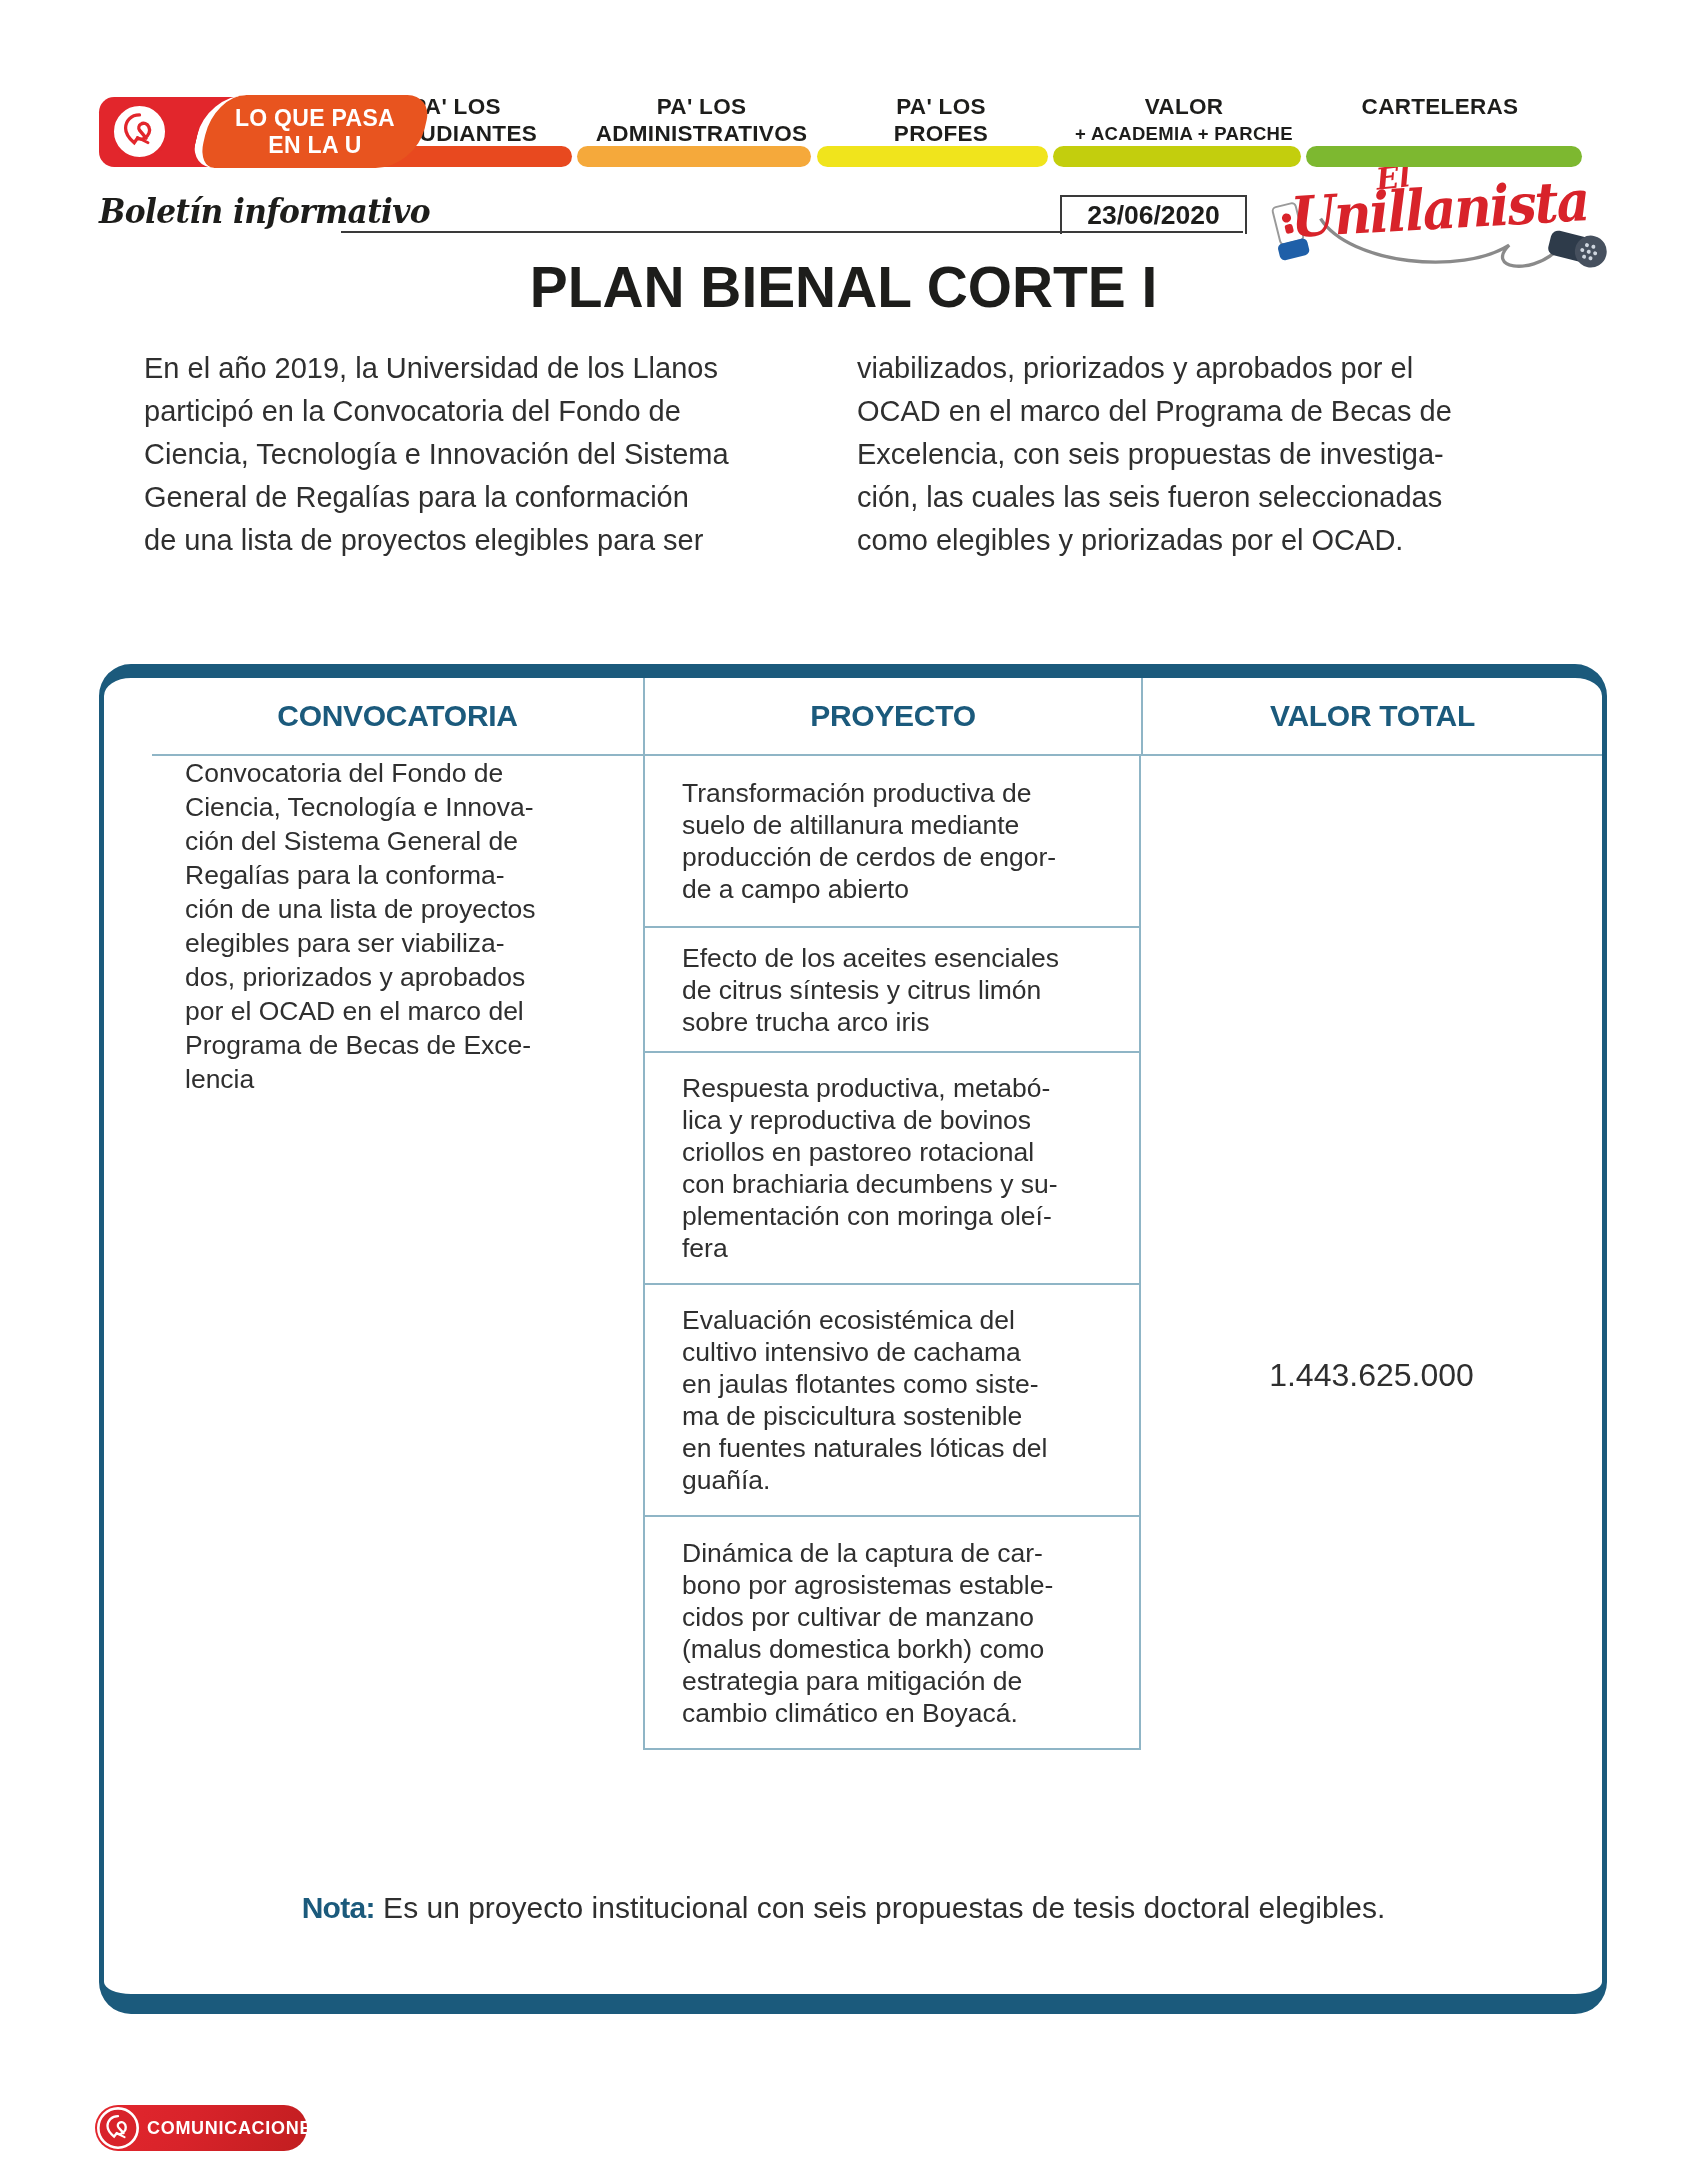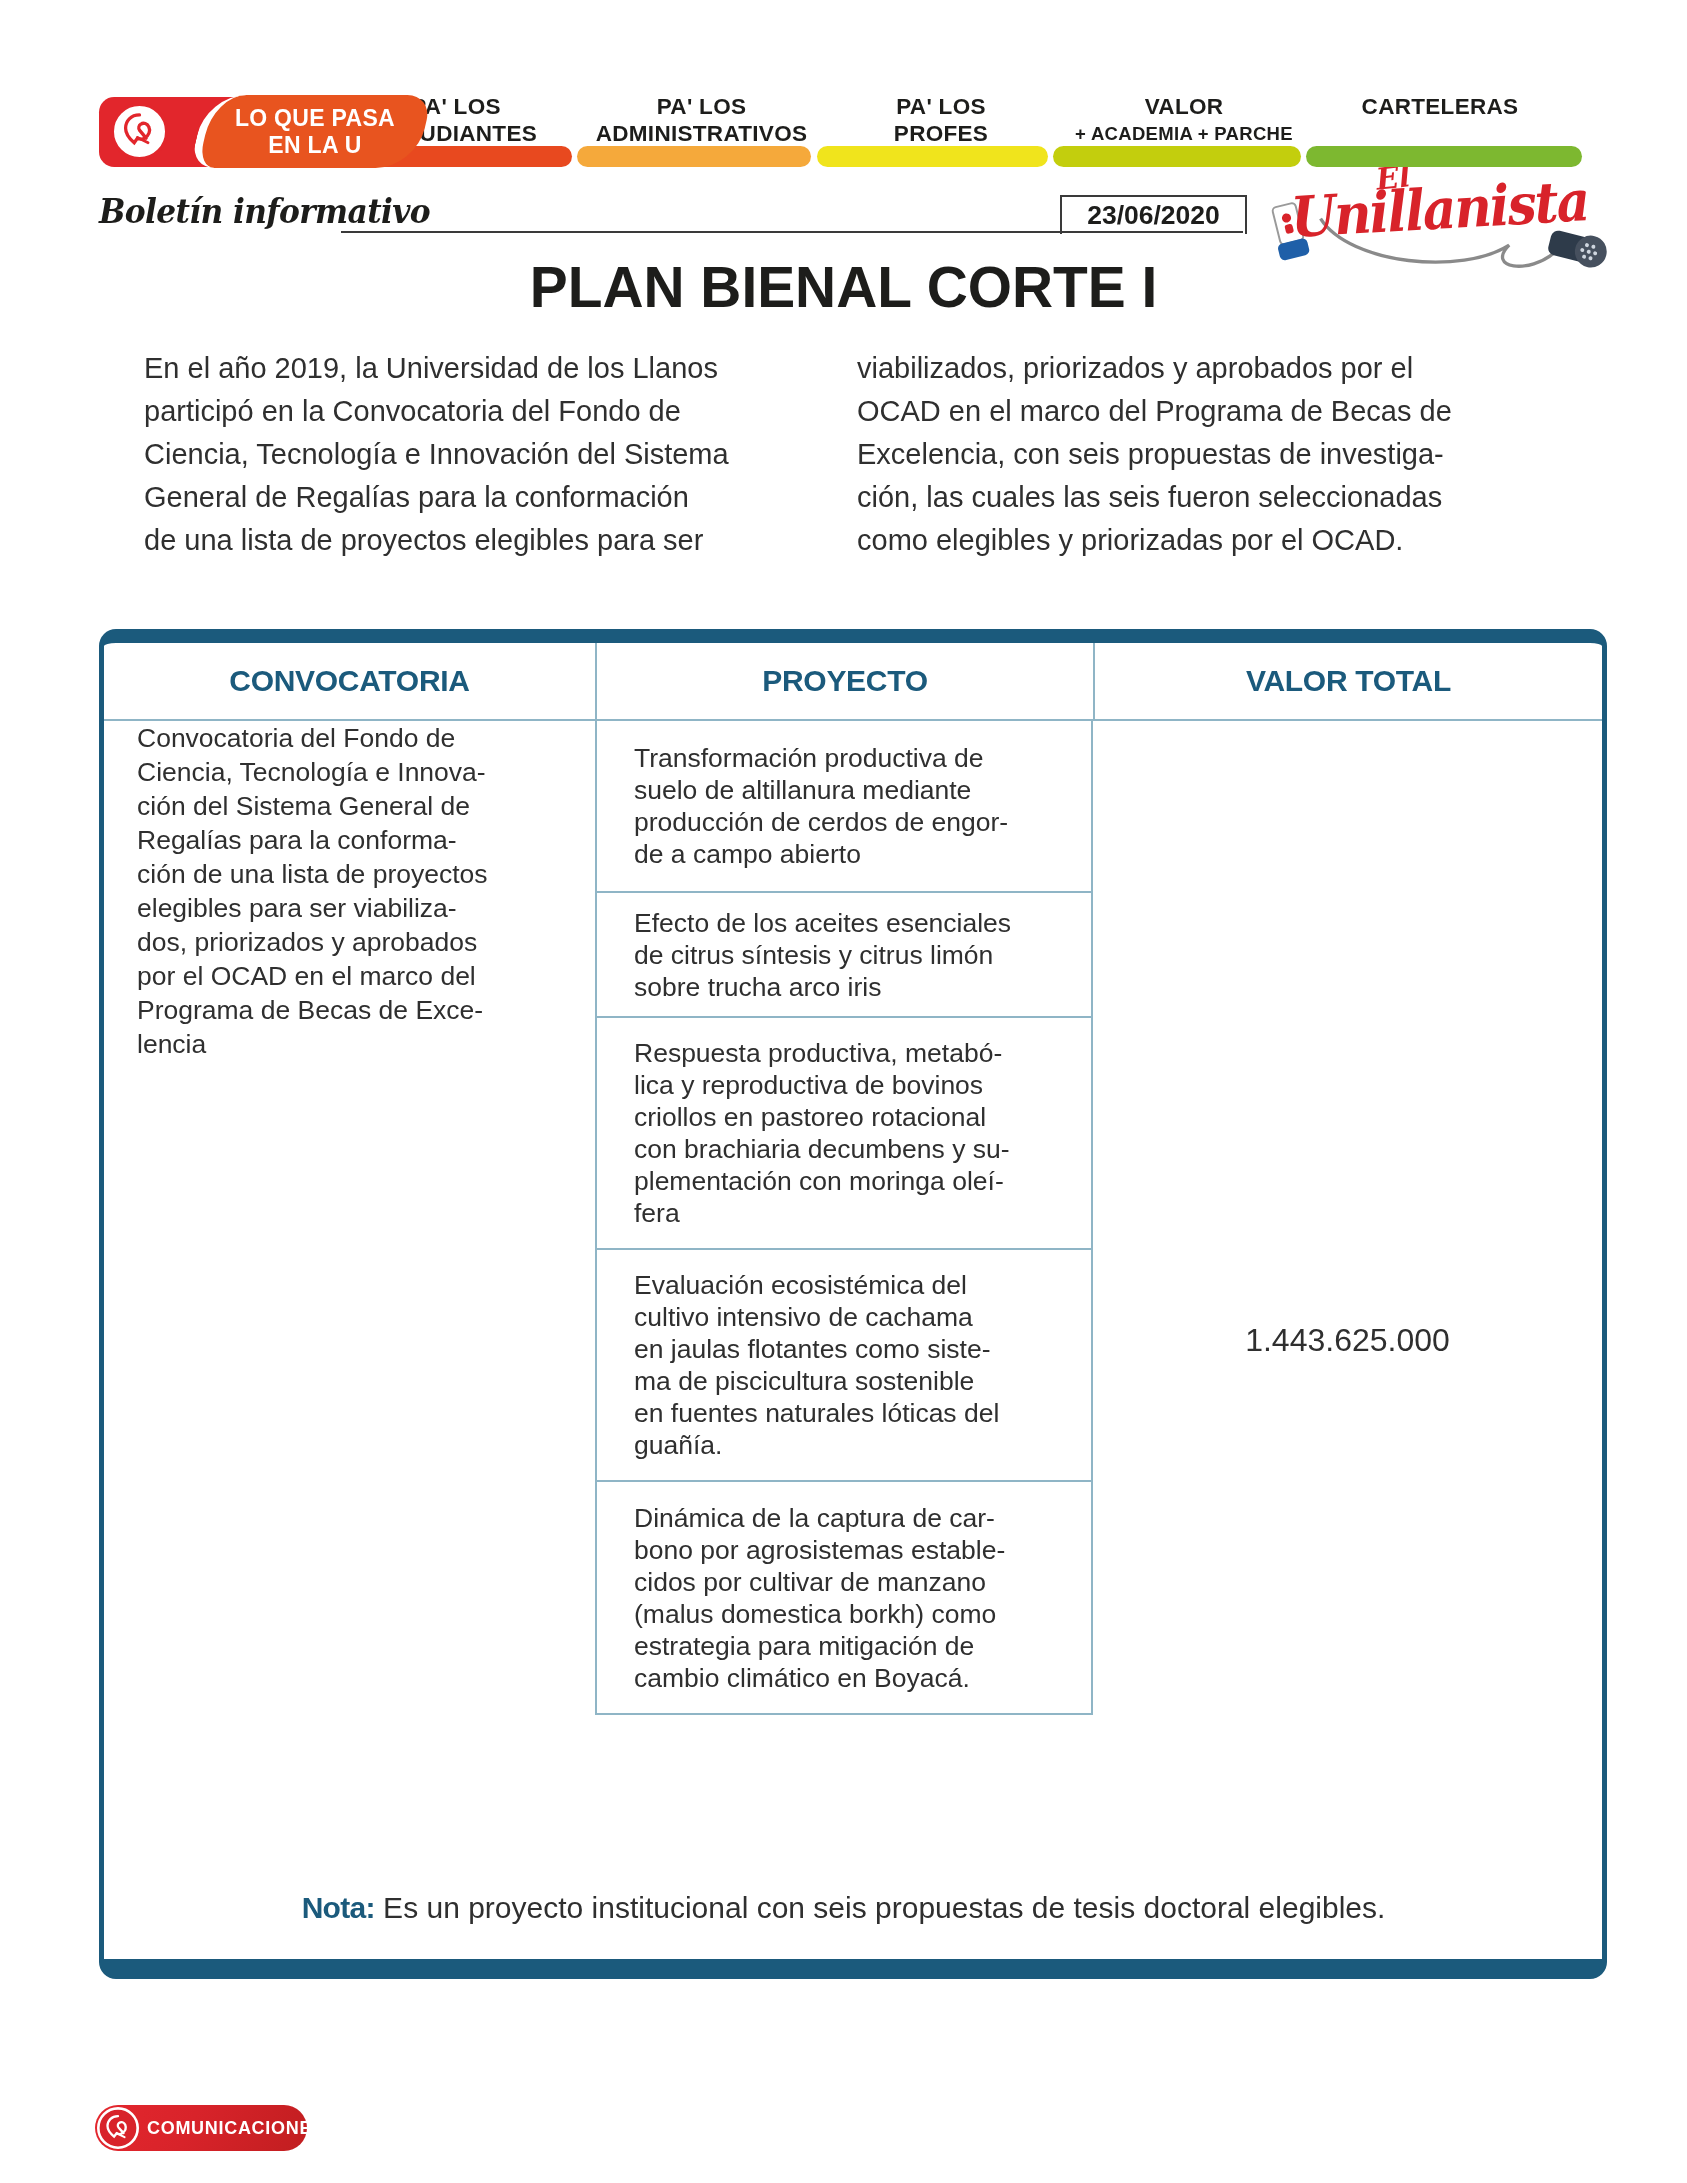--- a/index.html
+++ b/index.html
@@ -55,24 +55,24 @@
   
   .page-title{position:absolute;left:0;top:253px;width:1687px;text-align:center;font-size:58px;
               font-weight:700;letter-spacing:0;transform:scaleX(0.98);color:#1d1d1b;}
   .intro{position:absolute;left:0;top:347px;width:1687px;}
   .intro .col{position:absolute;font-size:29px;line-height:43px;font-weight:300;color:#2f2f2f;
               white-space:pre-line;}
   .col-left{left:144px;width:681px;}
   .col-right{left:857px;width:688px;}
 
   
-  .ptable{position:absolute;left:99px;top:629px;width:1508px;height:1350px;box-sizing:border-box;
-          border:5.3px solid #1B5A7C;border-top-width:14.6px;border-bottom-width:20px;border-radius:17px;
+  .ptable{position:absolute;left:99px;top:664px;width:1508px;height:1350px;box-sizing:border-box;
+          border:5.3px solid #1B5A7C;border-top-width:14.6px;border-bottom-width:20px;border-radius:32px;
           display:grid;grid-template-columns:491px 498px 1fr;
-          grid-template-rows:78px 172px 125px 232px 232px 233px 1fr;background:#fff;}
+          grid-template-rows:78px 172px 125px 232px 232px 233px 1fr;background:#fff;padding-left:48px;}
   .th{display:flex;align-items:center;justify-content:center;color:#1B5A7C;font-weight:700;
       font-size:30px;letter-spacing:-0.3px;border-bottom:2px solid #8FB5C6;}
   .bl{border-left:2px solid #8FB5C6;}
   .conv-cell{grid-column:1;grid-row:2/8;display:flex;align-items:flex-start;padding:0 33px;}
   .proj-cell{grid-column:2;border-left:2px solid #8FB5C6;border-right:2px solid #8FB5C6;
              border-bottom:2px solid #8FB5C6;display:flex;align-items:center;padding:0 37px;}
   .proj-cell.last{border-bottom:none;}
   .valor-cell{grid-column:3;grid-row:2/8;display:flex;align-items:center;justify-content:center;
               font-size:32px;font-weight:300;color:#2f2f2f;}
   .thin-text{font-size:26.5px;line-height:32px;font-weight:300;color:#2f2f2f;white-space:pre-line;}

